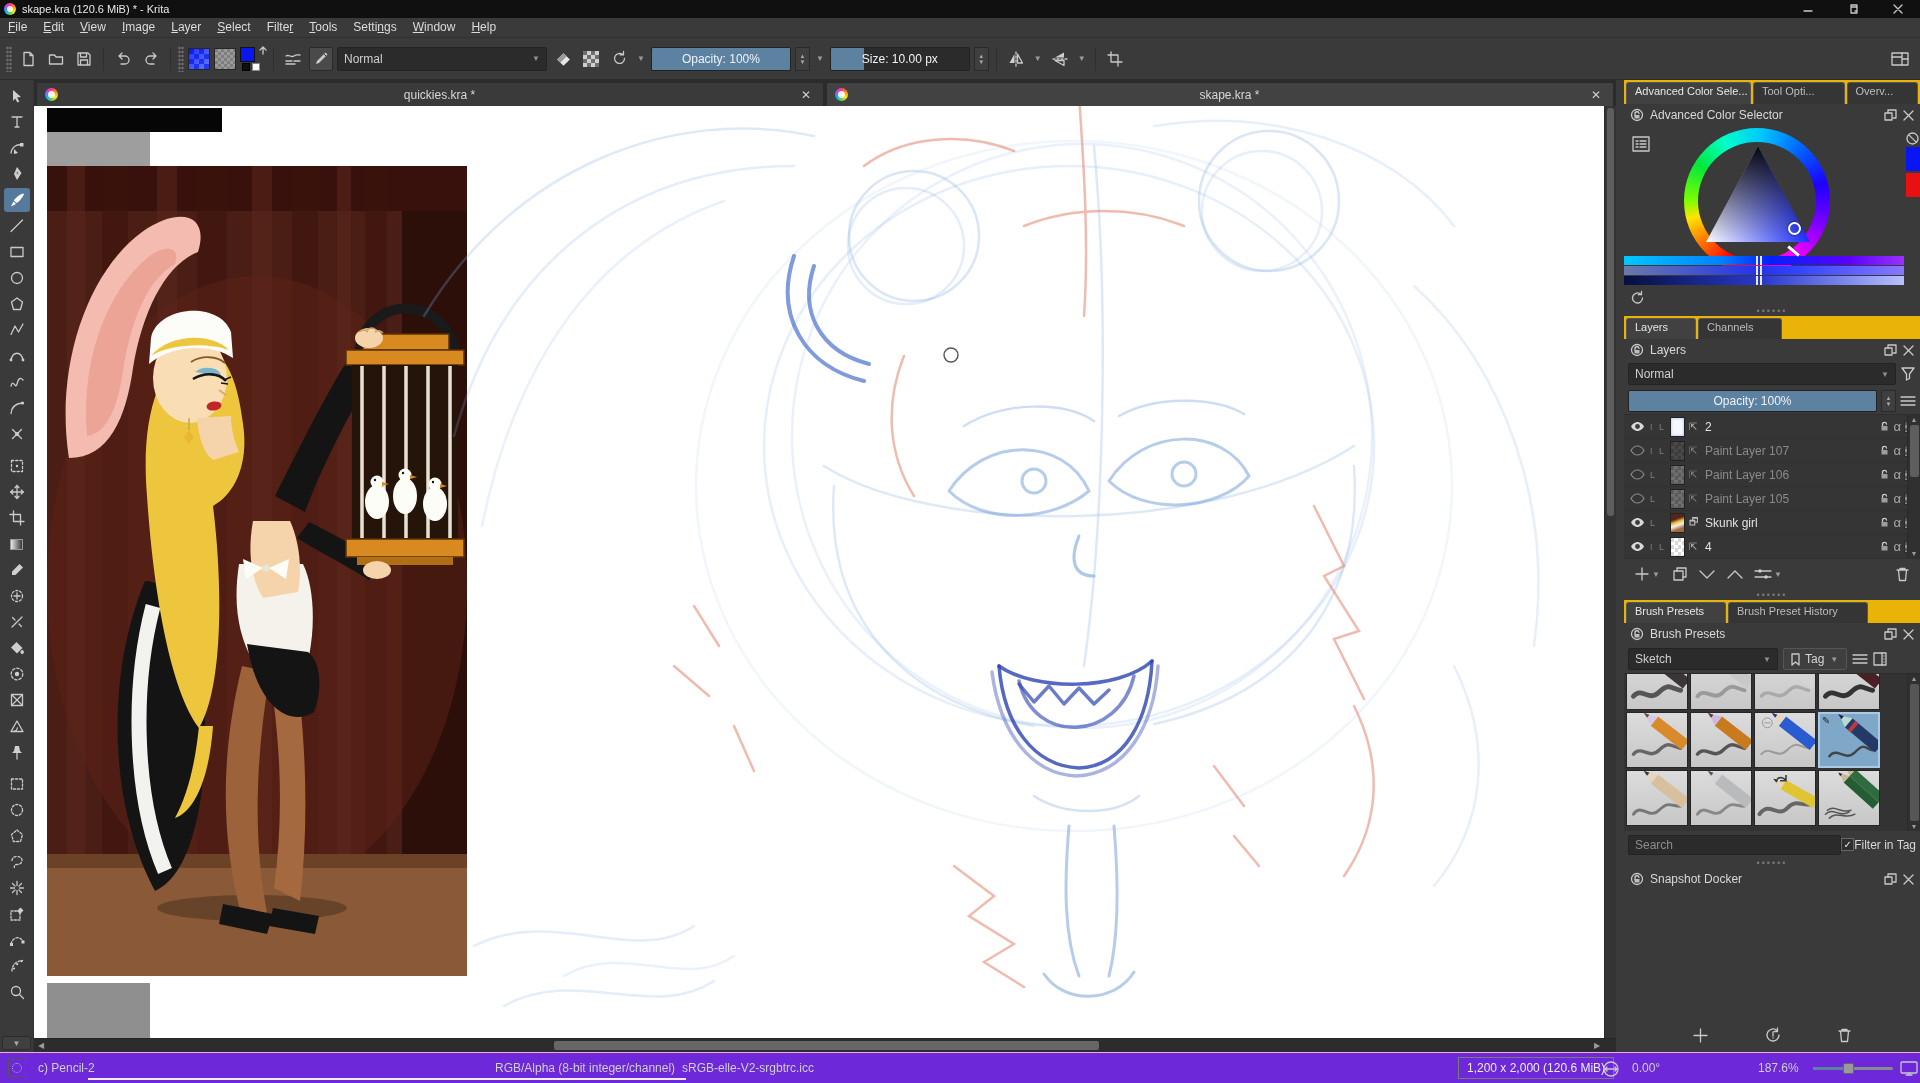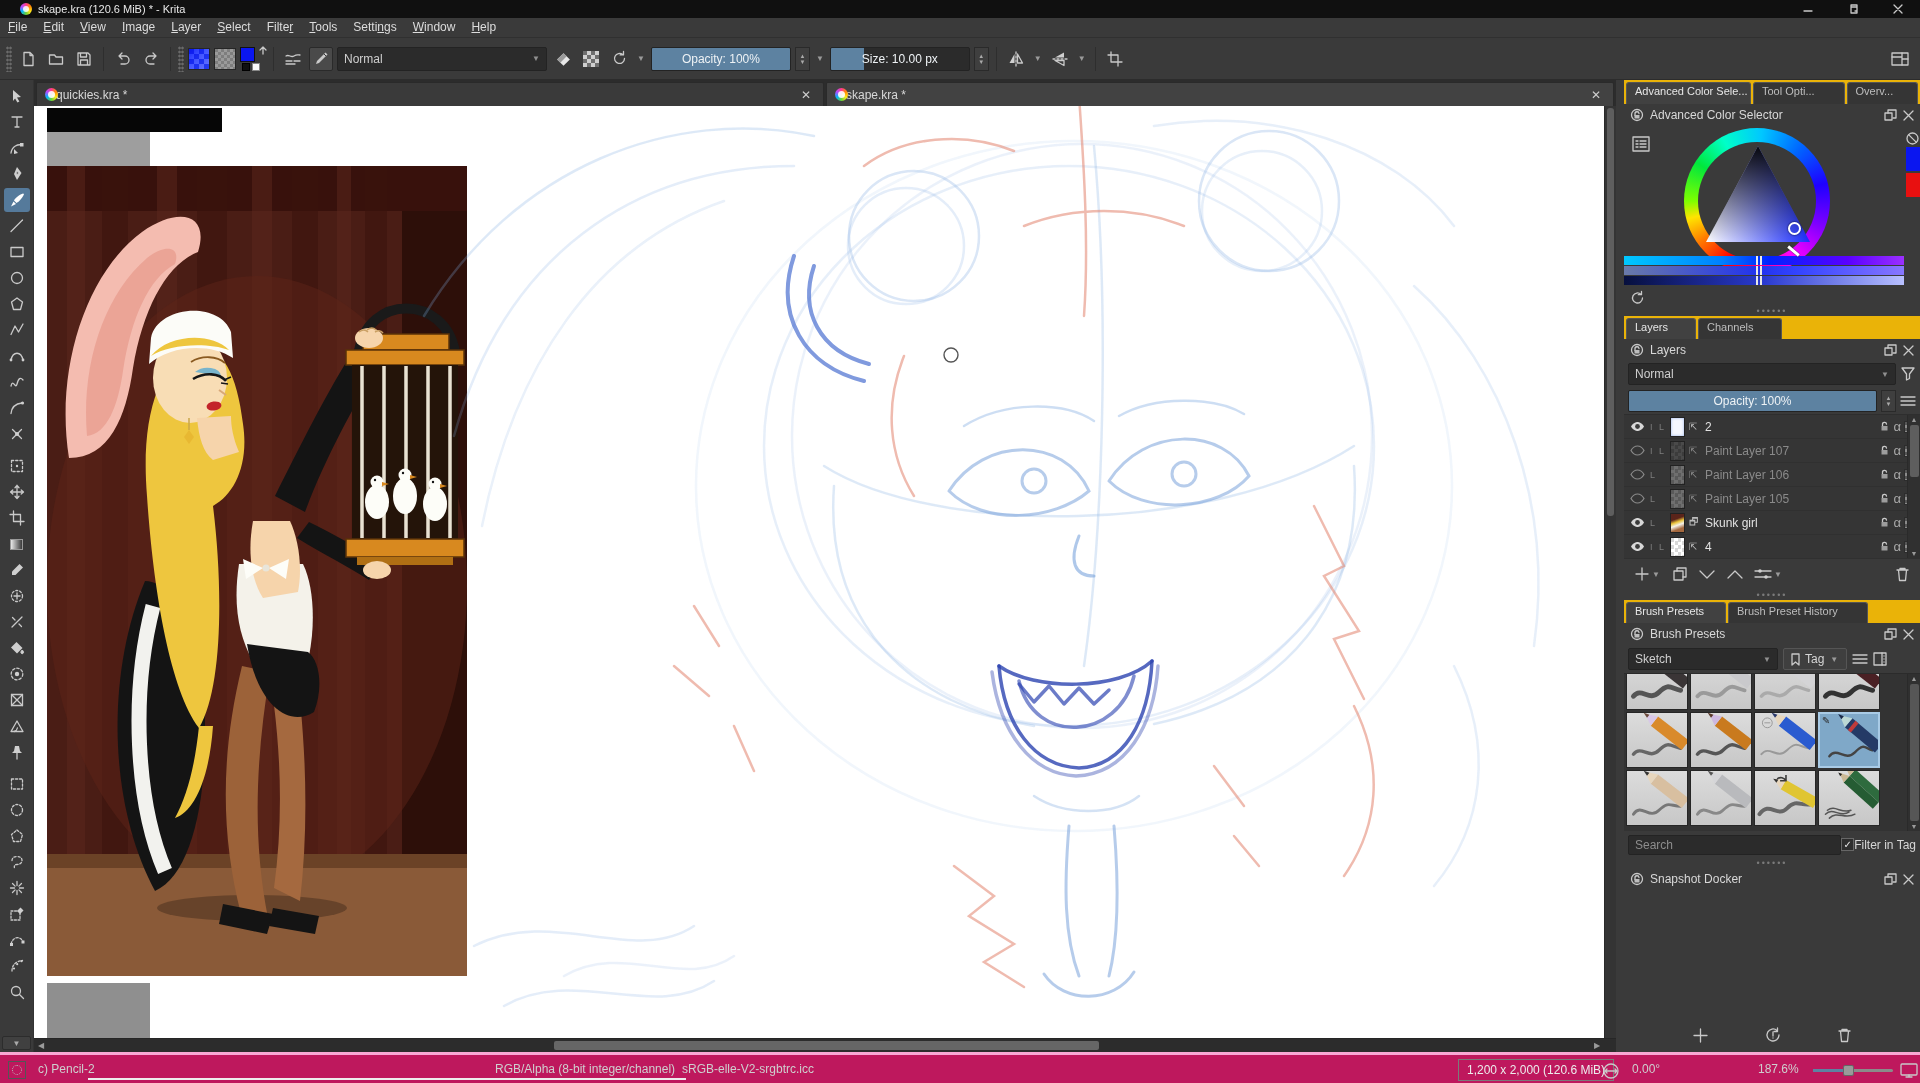--- a/index.html
+++ b/index.html
@@ -2,21 +2,21 @@
 <html><head>
 <meta charset="utf-8">
 <style>
   * { margin:0; padding:0; box-sizing:border-box; user-select:none; }
   html,body { width:1920px; height:1083px; overflow:hidden; background:#3a3a3a;
     font-family:"Liberation Sans","DejaVu Sans",sans-serif; font-size:12px; color:#d6d6d6; }
   svg { display:block; }
   .ic { stroke:#c9c9c9; fill:none; stroke-width:1.3; stroke-linecap:round; stroke-linejoin:round; }
 
   
-  .titlebar { height:18px; background:#101010; display:flex; align-items:center; padding-left:20px; }
+  .titlebar { height:18px; background:#101010; display:flex; align-items:center; padding-left:4px; }
   .applogo { width:12px; height:12px; border-radius:50%;
     background:conic-gradient(#ff3b8d,#ff8a00,#ffe81a,#6bd43a,#00b4ff,#b44bff,#ff3b8d);
     position:relative; margin-right:6px; }
   .applogo::after{content:"";position:absolute;left:3px;top:3px;width:6px;height:6px;border-radius:50%;background:#fff;opacity:.85;}
   .titletext { color:#e8e8e8; font-size:11px; }
   .winbtns { margin-left:auto; display:flex; height:100%; }
   .winbtn { width:45px; height:100%; display:flex; align-items:center; justify-content:center; color:#dcdcdc; font-size:10px; }
 
   
   .menubar { height:20px; background:#3a3a3a; display:flex; align-items:flex-start; padding-left:0; border-bottom:1px solid #303030;}
@@ -55,21 +55,21 @@
   .tool.sel { background:#557a9b; color:#ffffff; }
   .tool svg { stroke:currentColor; }
   .toolgap { height:4px; }
   .tool-more { position:absolute; bottom:2px; left:2px; right:2px; height:14px; background:#404040; border:1px solid #2c2c2c; border-radius:2px; color:#aaa; font-size:8px; display:flex; align-items:center; justify-content:center;}
 
   
   .canvascol { width:1582px; display:flex; flex-direction:column; background:#303030; }
   .tabbar { height:26px; display:flex; background:#2c2c2c; gap:2px; padding:2px 2px 0 2px; }
   .doctab { flex:1; background:#3a3a3a; border:1px solid #2a2a2a; border-bottom:none; display:flex; align-items:center; padding:0 8px; position:relative; border-radius:2px 2px 0 0;}
   .doctab.active { background:#424242; }
-  .doctab .lbl { position:absolute; left:9px; right:0; color:#d8d8d8;padding-left:10px; }
+  .doctab .lbl { position:absolute; left:9px; right:0; text-align:center; color:#d8d8d8;padding-left:10px; }
   .tabx { margin-left:auto; color:#cfcfcf; font-size:12px; z-index:2; padding:0 4px;}
   .tablogo { width:13px; height:13px; border-radius:50%;
     background:conic-gradient(#ff3b8d,#ff8a00,#ffe81a,#6bd43a,#00b4ff,#b44bff,#ff3b8d); position:relative; z-index:2;}
   .tablogo::after{content:"";position:absolute;left:3px;top:3px;width:7px;height:7px;border-radius:50%;background:#fff;opacity:.9;}
   .viewport { position:relative; flex:1; background:#ffffff; overflow:hidden; }
   .vscroll { position:absolute; right:0; top:0; bottom:0; width:12px; background:#343434; border-left:1px solid #2a2a2a;}
   .vscroll .vh { position:absolute; top:2px; left:2px; right:2px; height:408px; background:#5e5e5e; border-radius:3px;}
   .hscroll { height:14px; background:#2c2c2c; position:relative; border-top:1px solid #262626;}
   .hscroll .ha { position:absolute; top:1px; width:12px; height:11px; color:#9a9a9a; font-size:8px; display:flex;align-items:center;justify-content:center;}
   .hscroll .hh { position:absolute; left:520px; width:545px; top:2px; height:9px; background:#666; border-radius:2px;}
@@ -147,21 +147,21 @@
   .bscroll { position:absolute; right:0; top:0; bottom:0; width:13px; background:#303030; border-left:1px solid #2a2a2a; display:flex; flex-direction:column; align-items:center; justify-content:space-between; padding:1px; color:#9a9a9a; font-size:7px;}
   .bscroll .bh { flex:1; width:9px; background:#565656; border-radius:2px; margin:2px 0;}
   .srow { height:27px; display:flex; align-items:center; padding:0 4px; }
   .sinput { flex:1; height:20px; background:#2b2b2b; border:1px solid #232323; border-radius:2px; color:#cfcfcf; padding:0 6px; font-family:inherit; font-size:12px;}
   .sinput::placeholder { color:#8d8d8d; }
   .cbx { width:13px; height:13px; background:#2e2e2e; border:1px solid #666; display:flex; align-items:center; justify-content:center; color:#e8e8e8; font-size:10px;}
   .snap-space { flex:1; background:#3a3a3a; }
   .snapbtns { height:34px; display:flex; align-items:center; justify-content:space-around; padding:0 40px; color:#d0d0d0;}
 
   
-  .statusbar { height:31px; background:#be185d; border-top:3px solid #f9a8d4; position:relative; display:flex; align-items:center; color:#cfcfcf;text-decoration:underline;}
+  .statusbar { height:31px; background:#6d28d9; border-top:1px solid #f9a8d4; position:relative; display:flex; align-items:center; color:#cfcfcf;text-decoration:underline;}
   .sb-brushbox { position:absolute; left:8px; top:6px; width:18px; height:18px; border:1px solid #555; display:flex; align-items:center; justify-content:center;}
   .sb-brushbox i { width:10px; height:10px; border:1px dotted #bbb; border-radius:50%;}
   .sb-brush { position:absolute; left:38px; }
   .sb-cs { position:absolute; left:495px; }
   .sb-prof { position:absolute; left:682px; }
   .sb-progress { position:absolute; left:88px; bottom:3px; width:598px; height:2px; background:#ededed; }
   .sb-dims { position:absolute; left:1458px; top:4px; height:22px; border:1px solid #7a7a7a; display:flex; align-items:center; padding:0 8px; color:#ececec;}
   .sb-dial { position:absolute; left:1602px; top:7px; color:#b8b8b8;}
   .sb-angle { position:absolute; left:1632px; }
   .sb-zoom { position:absolute; left:1758px; }

